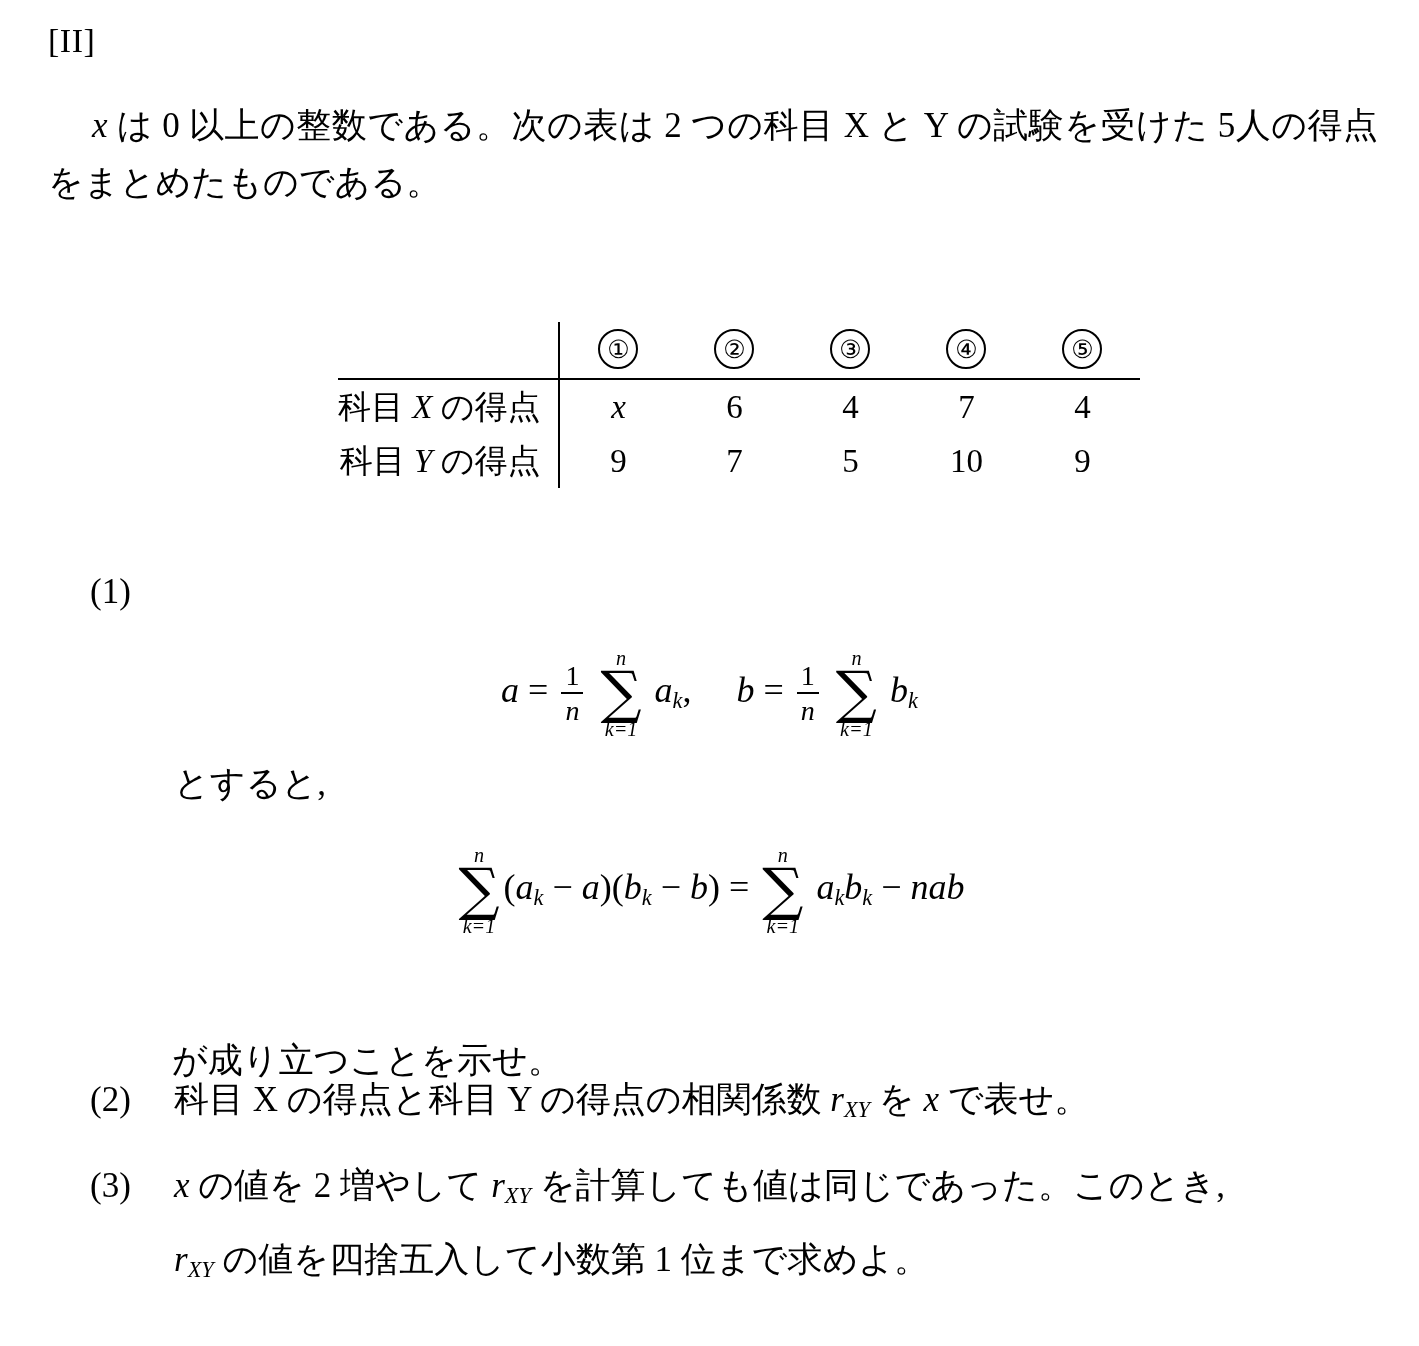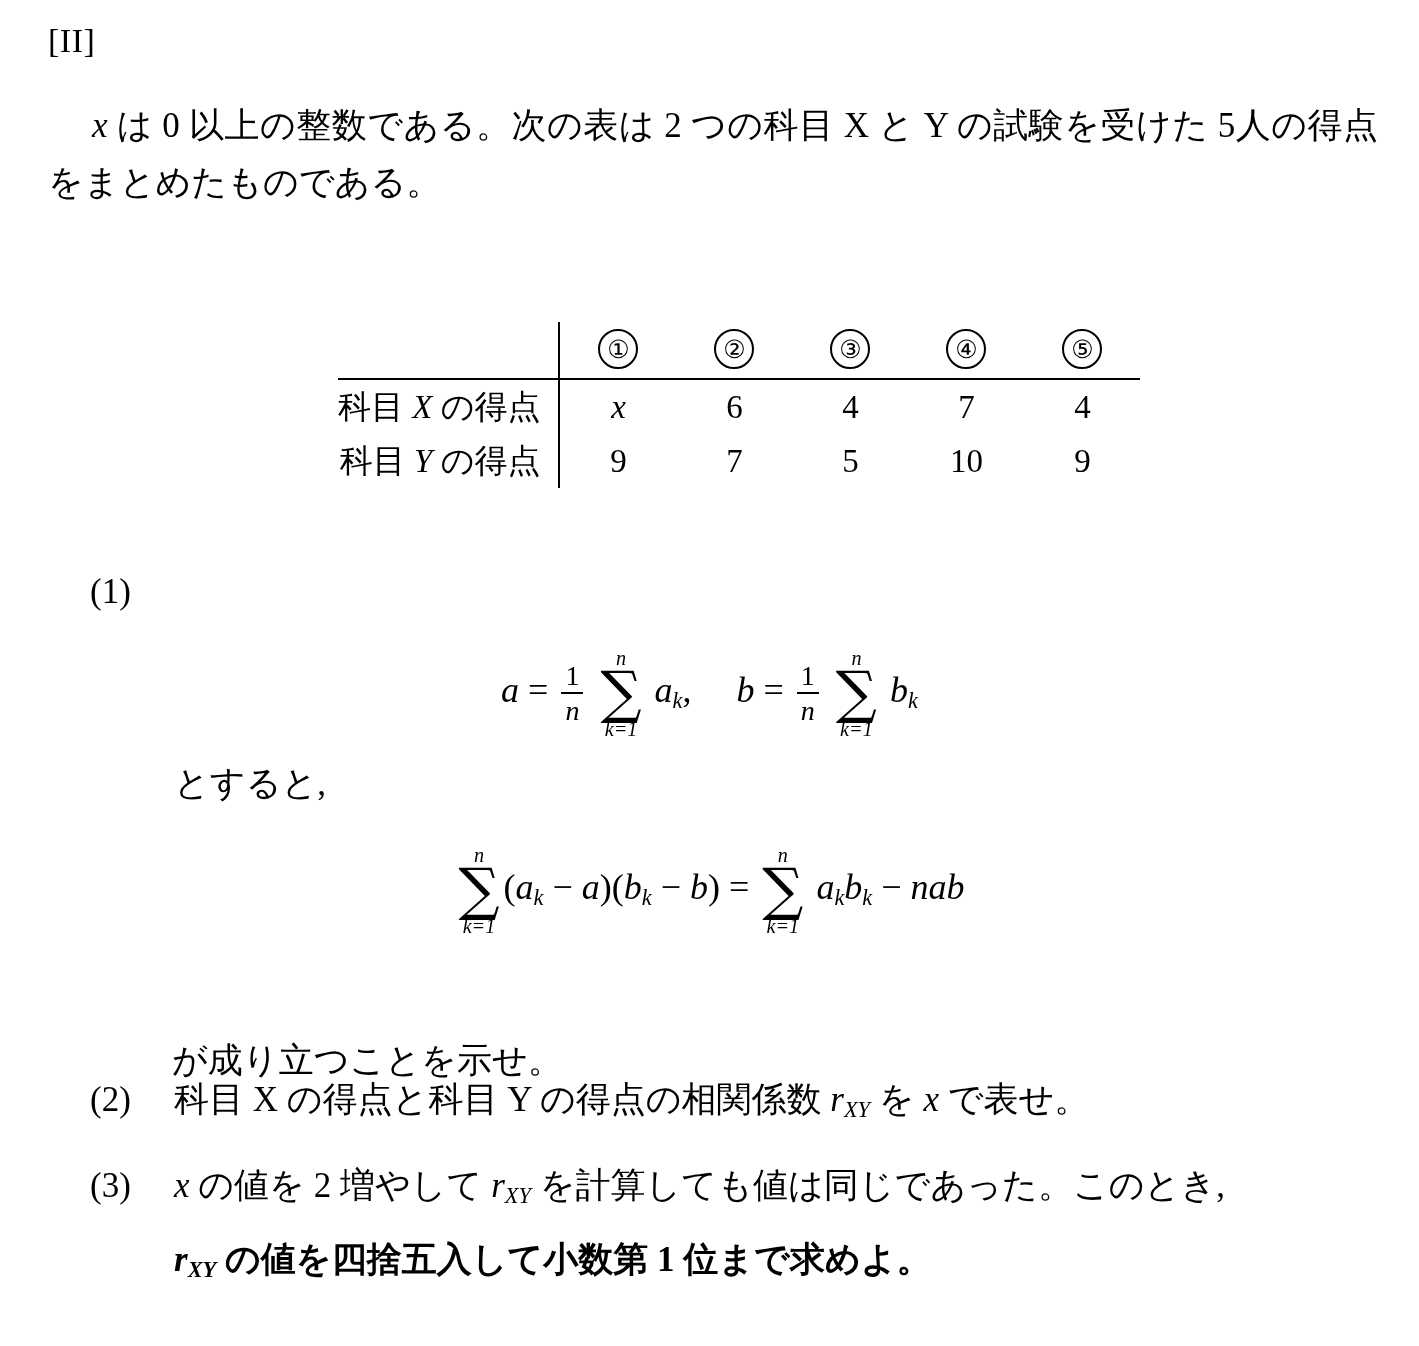--- a/index.html
+++ b/index.html
@@ -109,21 +109,21 @@
   }
   .item-body {
     margin-left: 84px;
   }
 
   .q1 { left: 90px; top: 564px; width: 1300px; }
   .q1-cont { left: 90px; top: 756px; width: 1300px; }
   .q1-cont2 { left: 88px; top: 985px; width: 1300px; margin-top: 48px; }
   .q2 { left: 90px; top: 1072px; width: 1310px; }
   .q3 { left: 90px; top: 1158px; width: 1320px; }
-  .q3-line2 { left: 174px; top: 1232px; width: 1240px; font-weight: bold; }
+  .q3-line2 { left: 174px; top: 1232px; width: 1240px; }
 
   
   .display {
     position: absolute;
     width: 1419px;
     text-align: center;
     font-size: 36px;
   }
   .d1 { top: 648px; left: 0; }
   .d2 { top: 845px; left: 0; }

